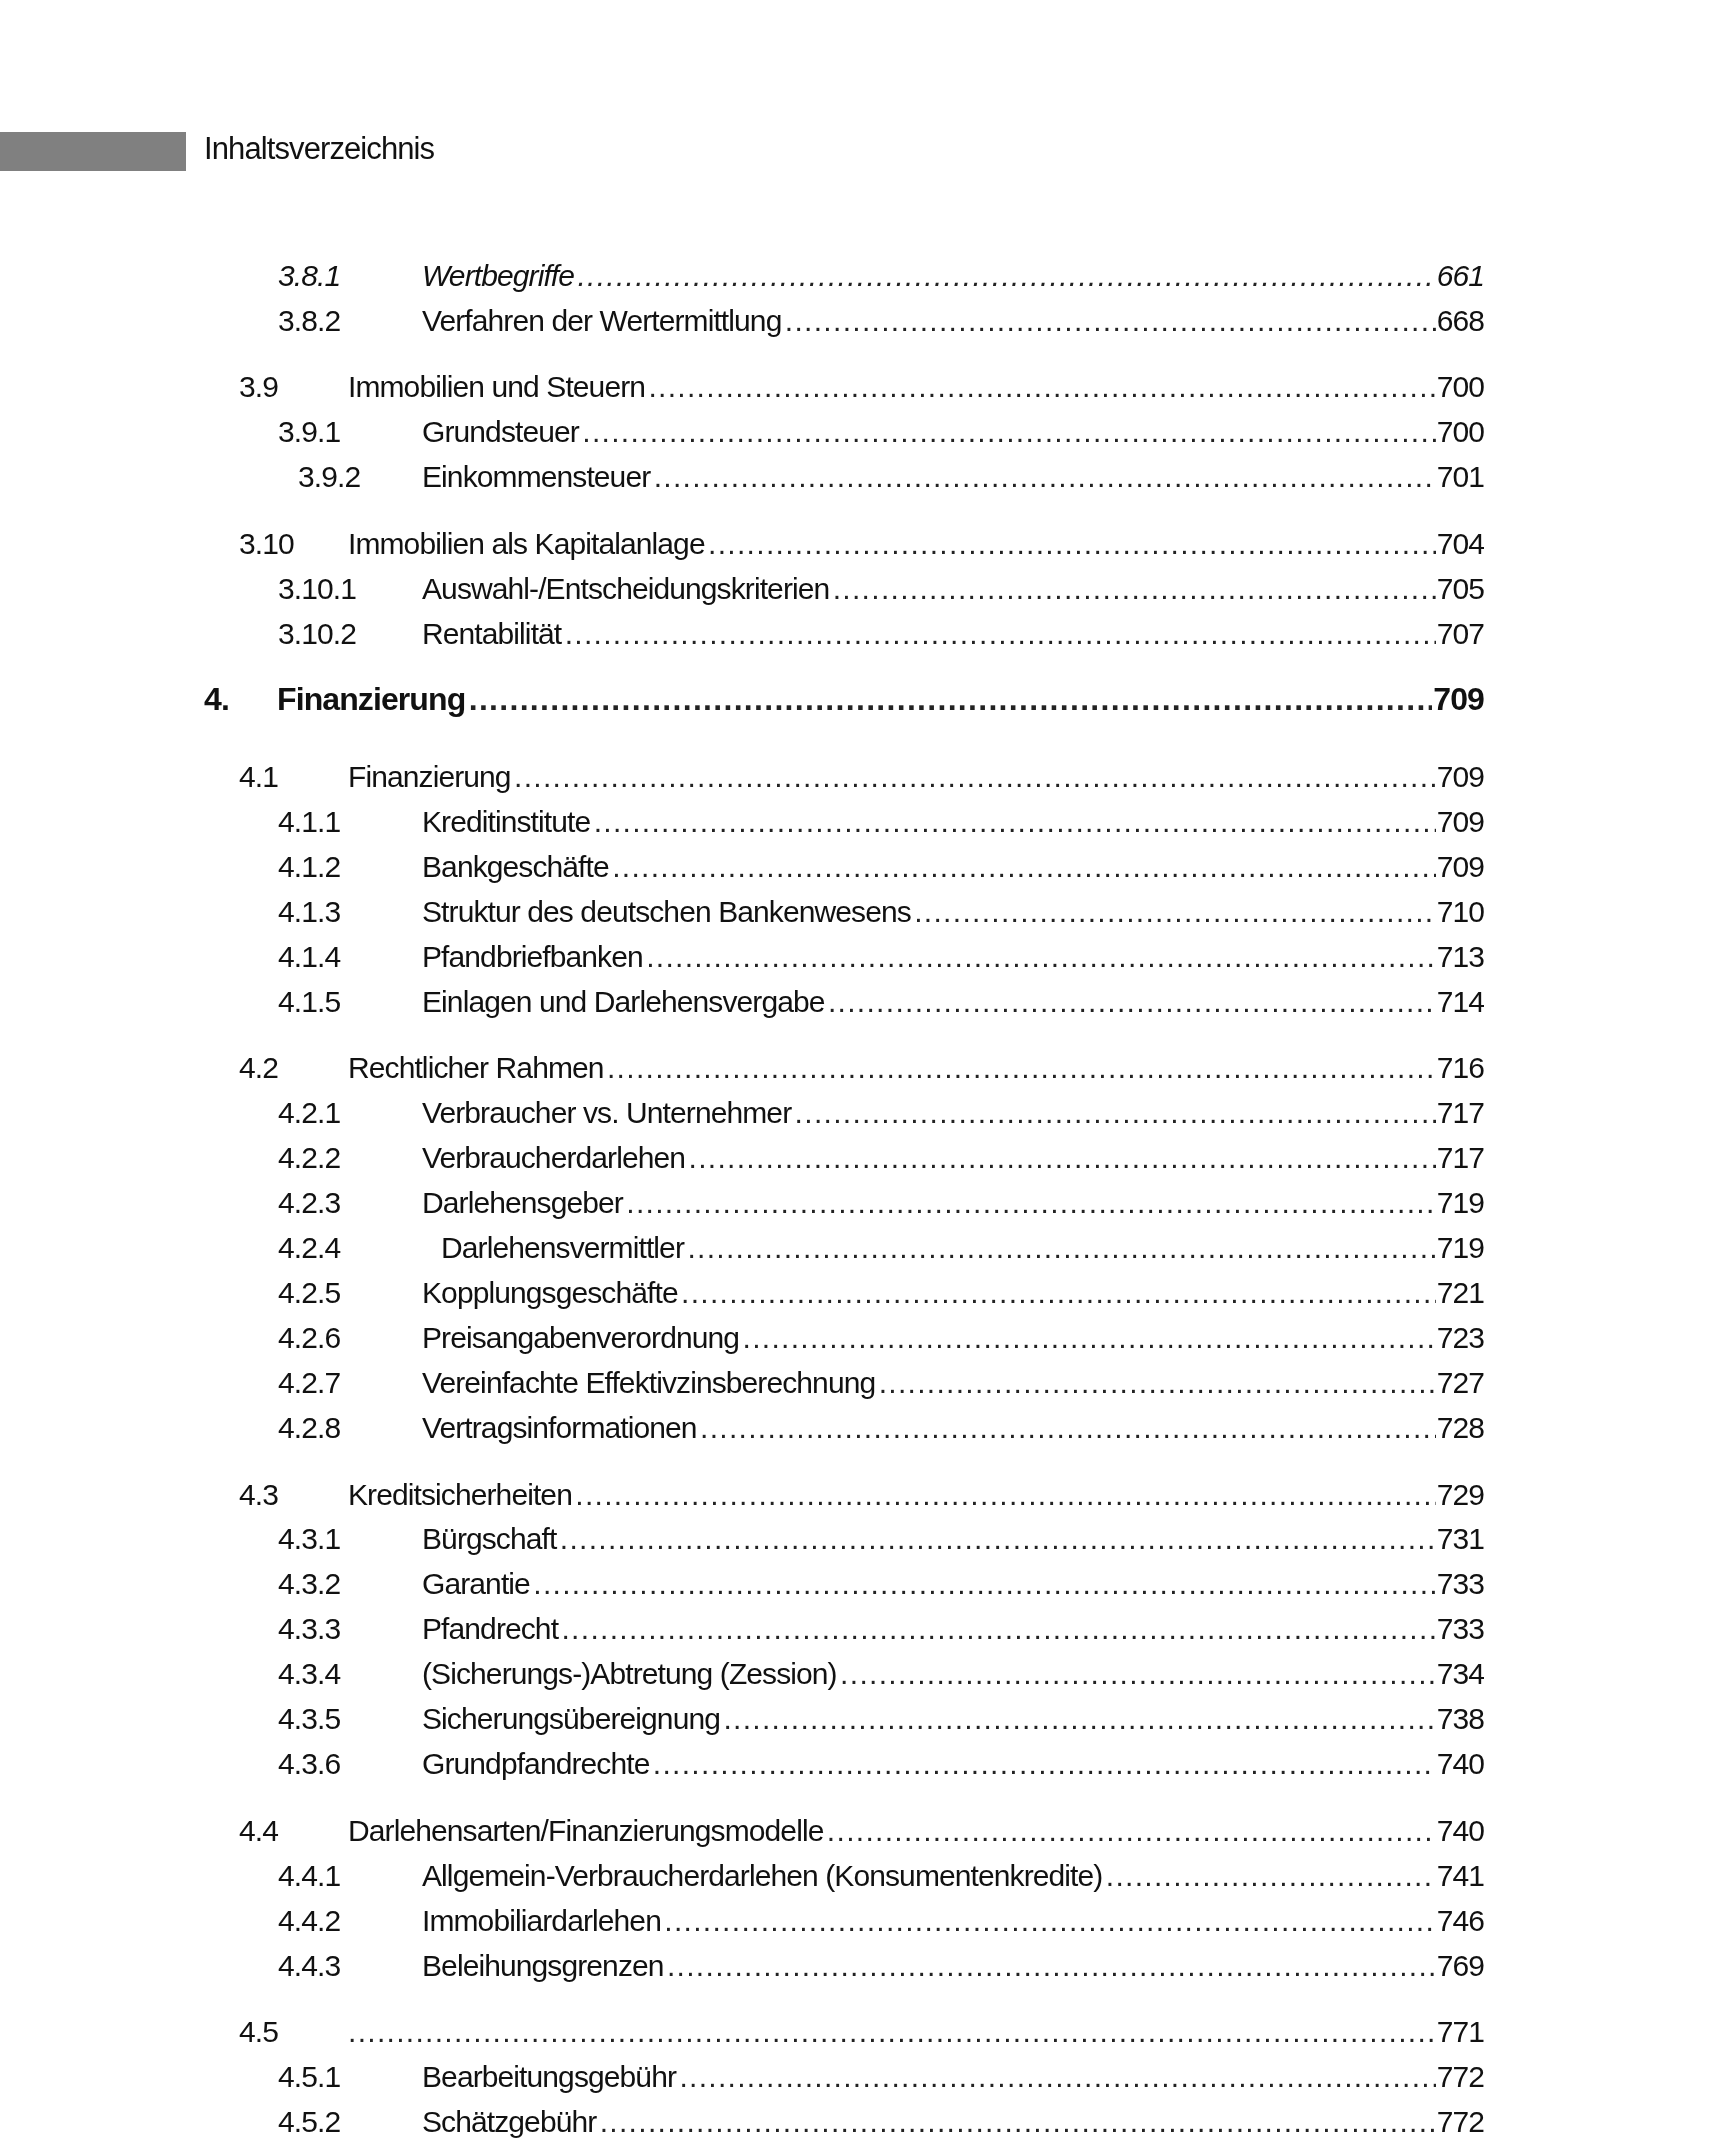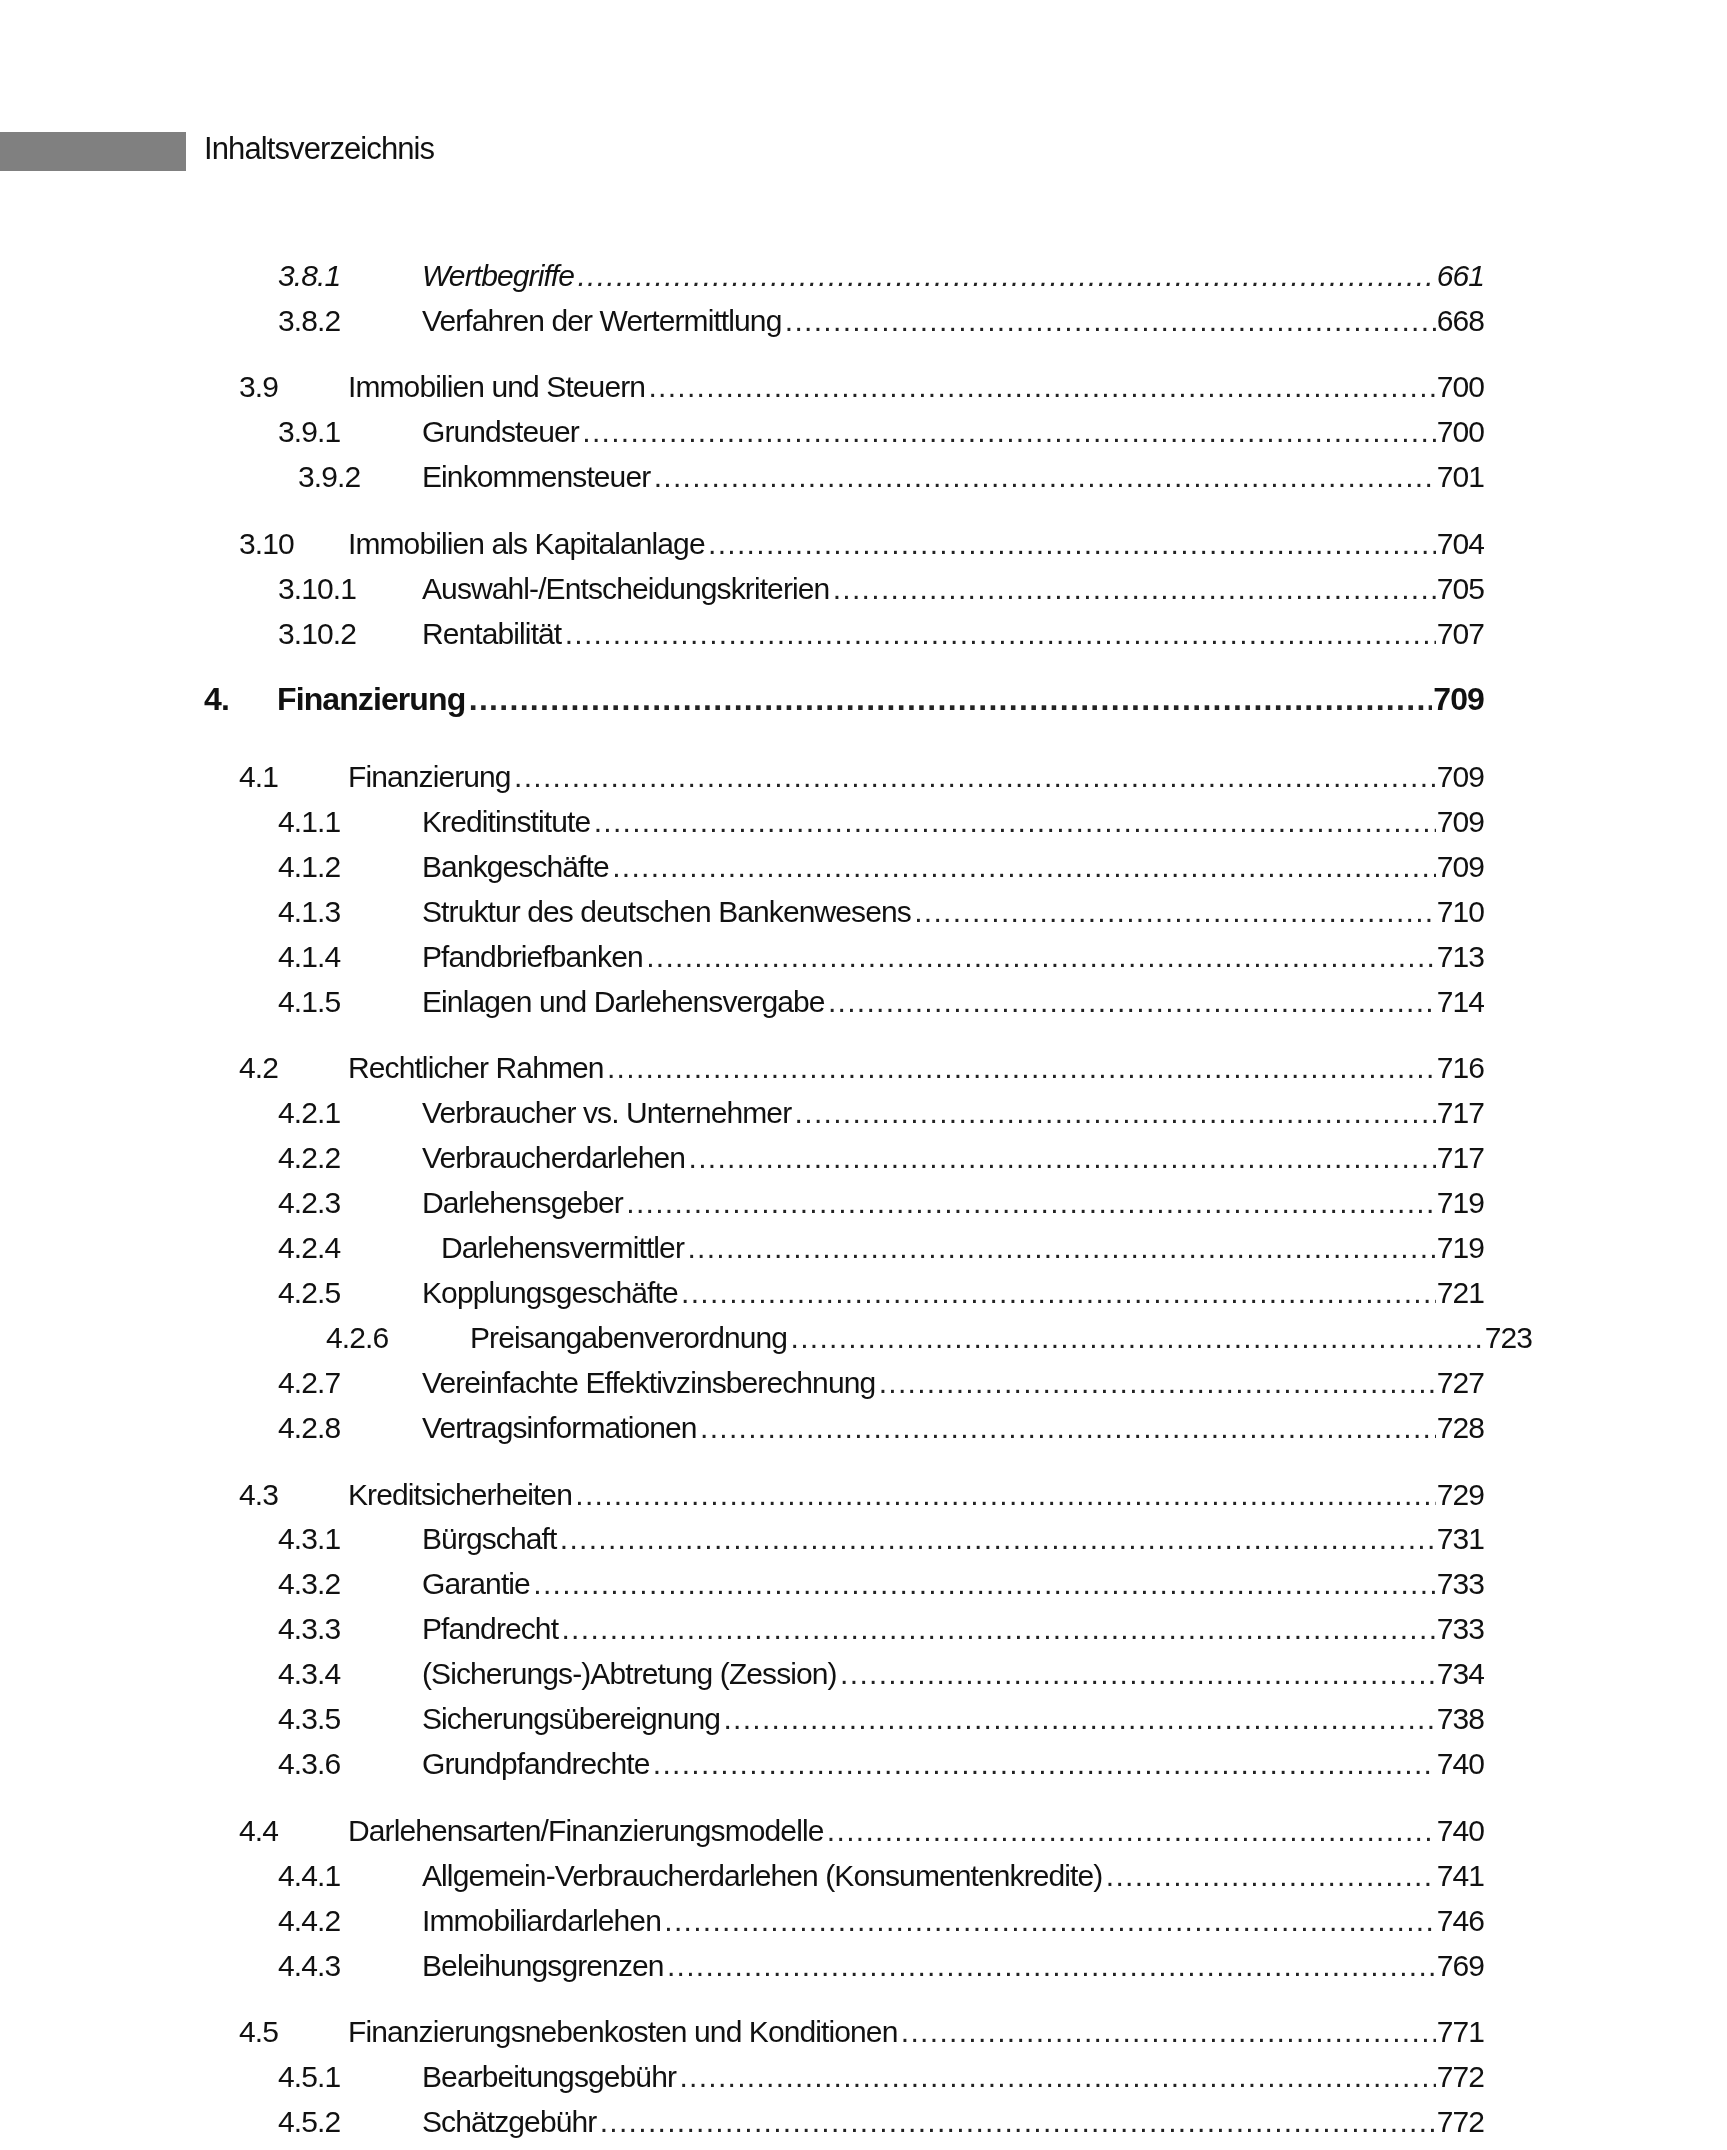--- a/index.html
+++ b/index.html
@@ -186,21 +186,21 @@
       </div>
     </div>
     <div class="row" style="top: 1273px; width: 1484px;">
       <span class="num" style="left: 278px;">4.2.5</span>
       <div class="title-wrap" style="left: 422px;">
         <span class="title">Kopplungsgeschäfte</span>
         <span class="leader">................................................................................................................................................................................................................................................................................................................................................................................................................</span>
         <span class="page">721</span>
       </div>
     </div>
-    <div class="row" style="top: 1318px; width: 1484px; margin-left: 48px;">
+    <div class="row" style="top: 1318px; width: 1484px;">
       <span class="num" style="left: 278px;">4.2.6</span>
       <div class="title-wrap" style="left: 422px;">
         <span class="title">Preisangabenverordnung</span>
         <span class="leader">................................................................................................................................................................................................................................................................................................................................................................................................................</span>
         <span class="page">723</span>
       </div>
     </div>
     <div class="row" style="top: 1363px; width: 1484px;">
       <span class="num" style="left: 278px;">4.2.7</span>
       <div class="title-wrap" style="left: 422px;">
@@ -301,21 +301,20 @@
       <span class="num" style="left: 278px;">4.4.3</span>
       <div class="title-wrap" style="left: 422px;">
         <span class="title">Beleihungsgrenzen</span>
         <span class="leader">................................................................................................................................................................................................................................................................................................................................................................................................................</span>
         <span class="page">769</span>
       </div>
     </div>
     <div class="row" style="top: 2012px; width: 1484px;">
       <span class="num" style="left: 239px;">4.5</span>
       <div class="title-wrap" style="left: 348px;">
-        <span class="title">Finanzierungsnebenkosten und Konditionen</span>
         <span class="leader">................................................................................................................................................................................................................................................................................................................................................................................................................</span>
         <span class="page">771</span>
       </div>
     </div>
     <div class="row" style="top: 2057px; width: 1484px;">
       <span class="num" style="left: 278px;">4.5.1</span>
       <div class="title-wrap" style="left: 422px;">
         <span class="title">Bearbeitungsgebühr</span>
         <span class="leader">................................................................................................................................................................................................................................................................................................................................................................................................................</span>
         <span class="page">772</span>

